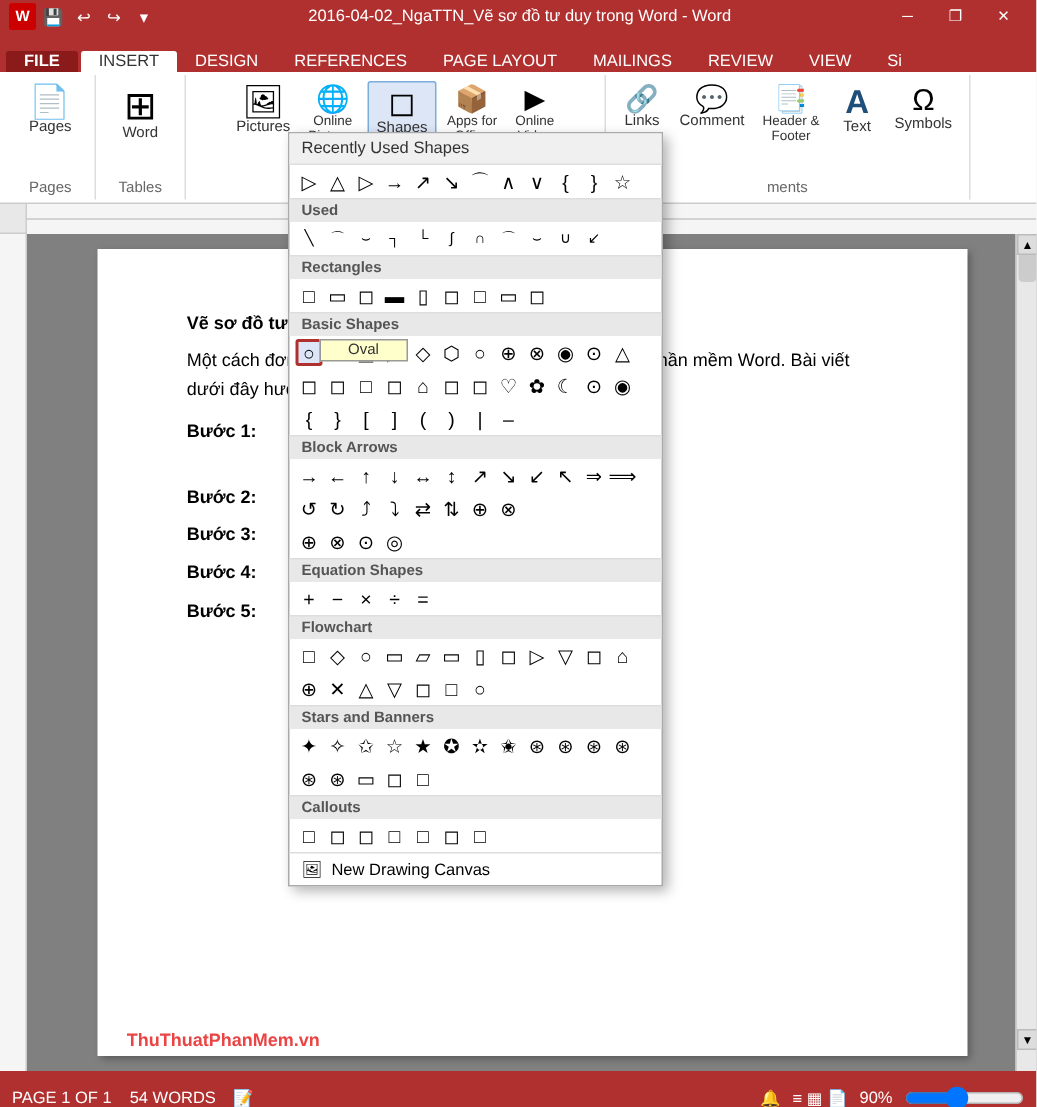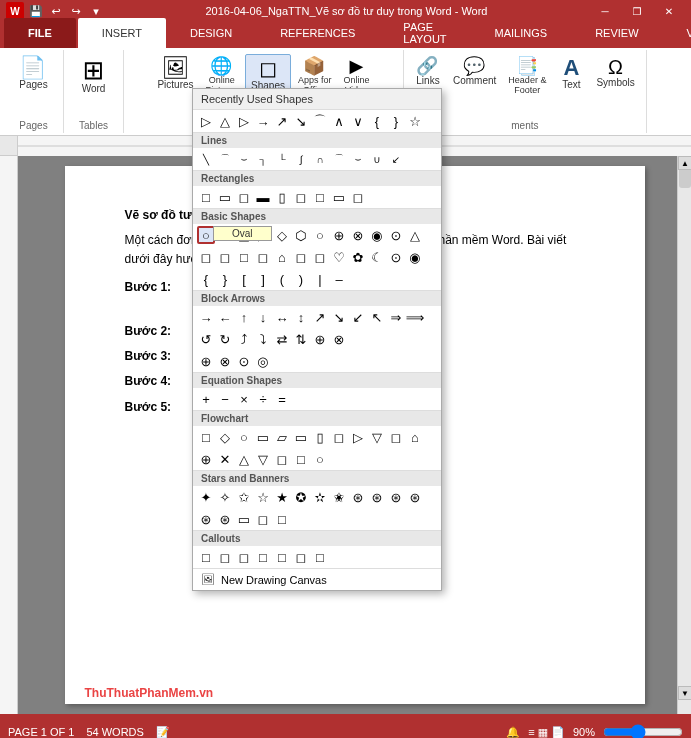--- a/index.html
+++ b/index.html
@@ -23,25 +23,25 @@
 
     
     .ribbon-tabs {
       background: #b03030;
       display: flex;
       align-items: flex-end;
       height: 26px;
       padding-left: 4px;
     }
     .ribbon-tab {
-      padding: 4px 24px;
+      padding: 4px 12px;
       font-size: 11px;
       color: white;
       cursor: pointer;
-      height: 30px;
+      height: 14px;
       display: flex;
       align-items: center;
     }
     .ribbon-tab.file-tab {
       background: #8b1a1a;
       font-weight: bold;
       margin-right: 2px;
       border-radius: 2px 2px 0 0;
     }
     .ribbon-tab.insert-tab {
@@ -237,21 +237,21 @@
 <body>
 
 <div class="titlebar">
   <div class="titlebar-left">
     <div class="titlebar-icon" style="background:#cc0000; color:white; font-weight:bold; font-size:10px; border-radius:2px; width:18px; height:18px;">W</div>
     <div class="titlebar-icon">💾</div>
     <div class="titlebar-icon">↩</div>
     <div class="titlebar-icon">↪</div>
     <div class="titlebar-icon">▾</div>
   </div>
-  <div class="titlebar-title">2016-04-06_NgaTTN_Vẽ sơ đồ tư duy trong Word - Word</div>
+  <div class="titlebar-title">2016-04-02_NgaTTN_Vẽ sơ đồ tư duy trong Word - Word</div>
   <div class="titlebar-controls">
     <div class="titlebar-btn">─</div>
     <div class="titlebar-btn">❐</div>
     <div class="titlebar-btn close">✕</div>
   </div>
 </div>
 
 <div class="ribbon-tabs">
   <div class="ribbon-tab file-tab">FILE</div>
   <div class="ribbon-tab insert-tab">INSERT</div>
@@ -350,21 +350,21 @@
     <div class="shape-item">↗</div>
     <div class="shape-item">↘</div>
     <div class="shape-item">⌒</div>
     <div class="shape-item">∧</div>
     <div class="shape-item">∨</div>
     <div class="shape-item">{</div>
     <div class="shape-item">}</div>
     <div class="shape-item">☆</div>
   </div>
 
-  <div class="shapes-section-title">Lines</div>
+  <div class="shapes-section-title">Used</div>
   <div class="shapes-row">
     <div class="shape-item" style="font-size:10px;">╲</div>
     <div class="shape-item" style="font-size:10px;">⌒</div>
     <div class="shape-item" style="font-size:10px;">⌣</div>
     <div class="shape-item" style="font-size:10px;">┐</div>
     <div class="shape-item" style="font-size:10px;">└</div>
     <div class="shape-item" style="font-size:10px;">∫</div>
     <div class="shape-item" style="font-size:10px;">∩</div>
     <div class="shape-item" style="font-size:10px;">⌒</div>
     <div class="shape-item" style="font-size:10px;">⌣</div>

